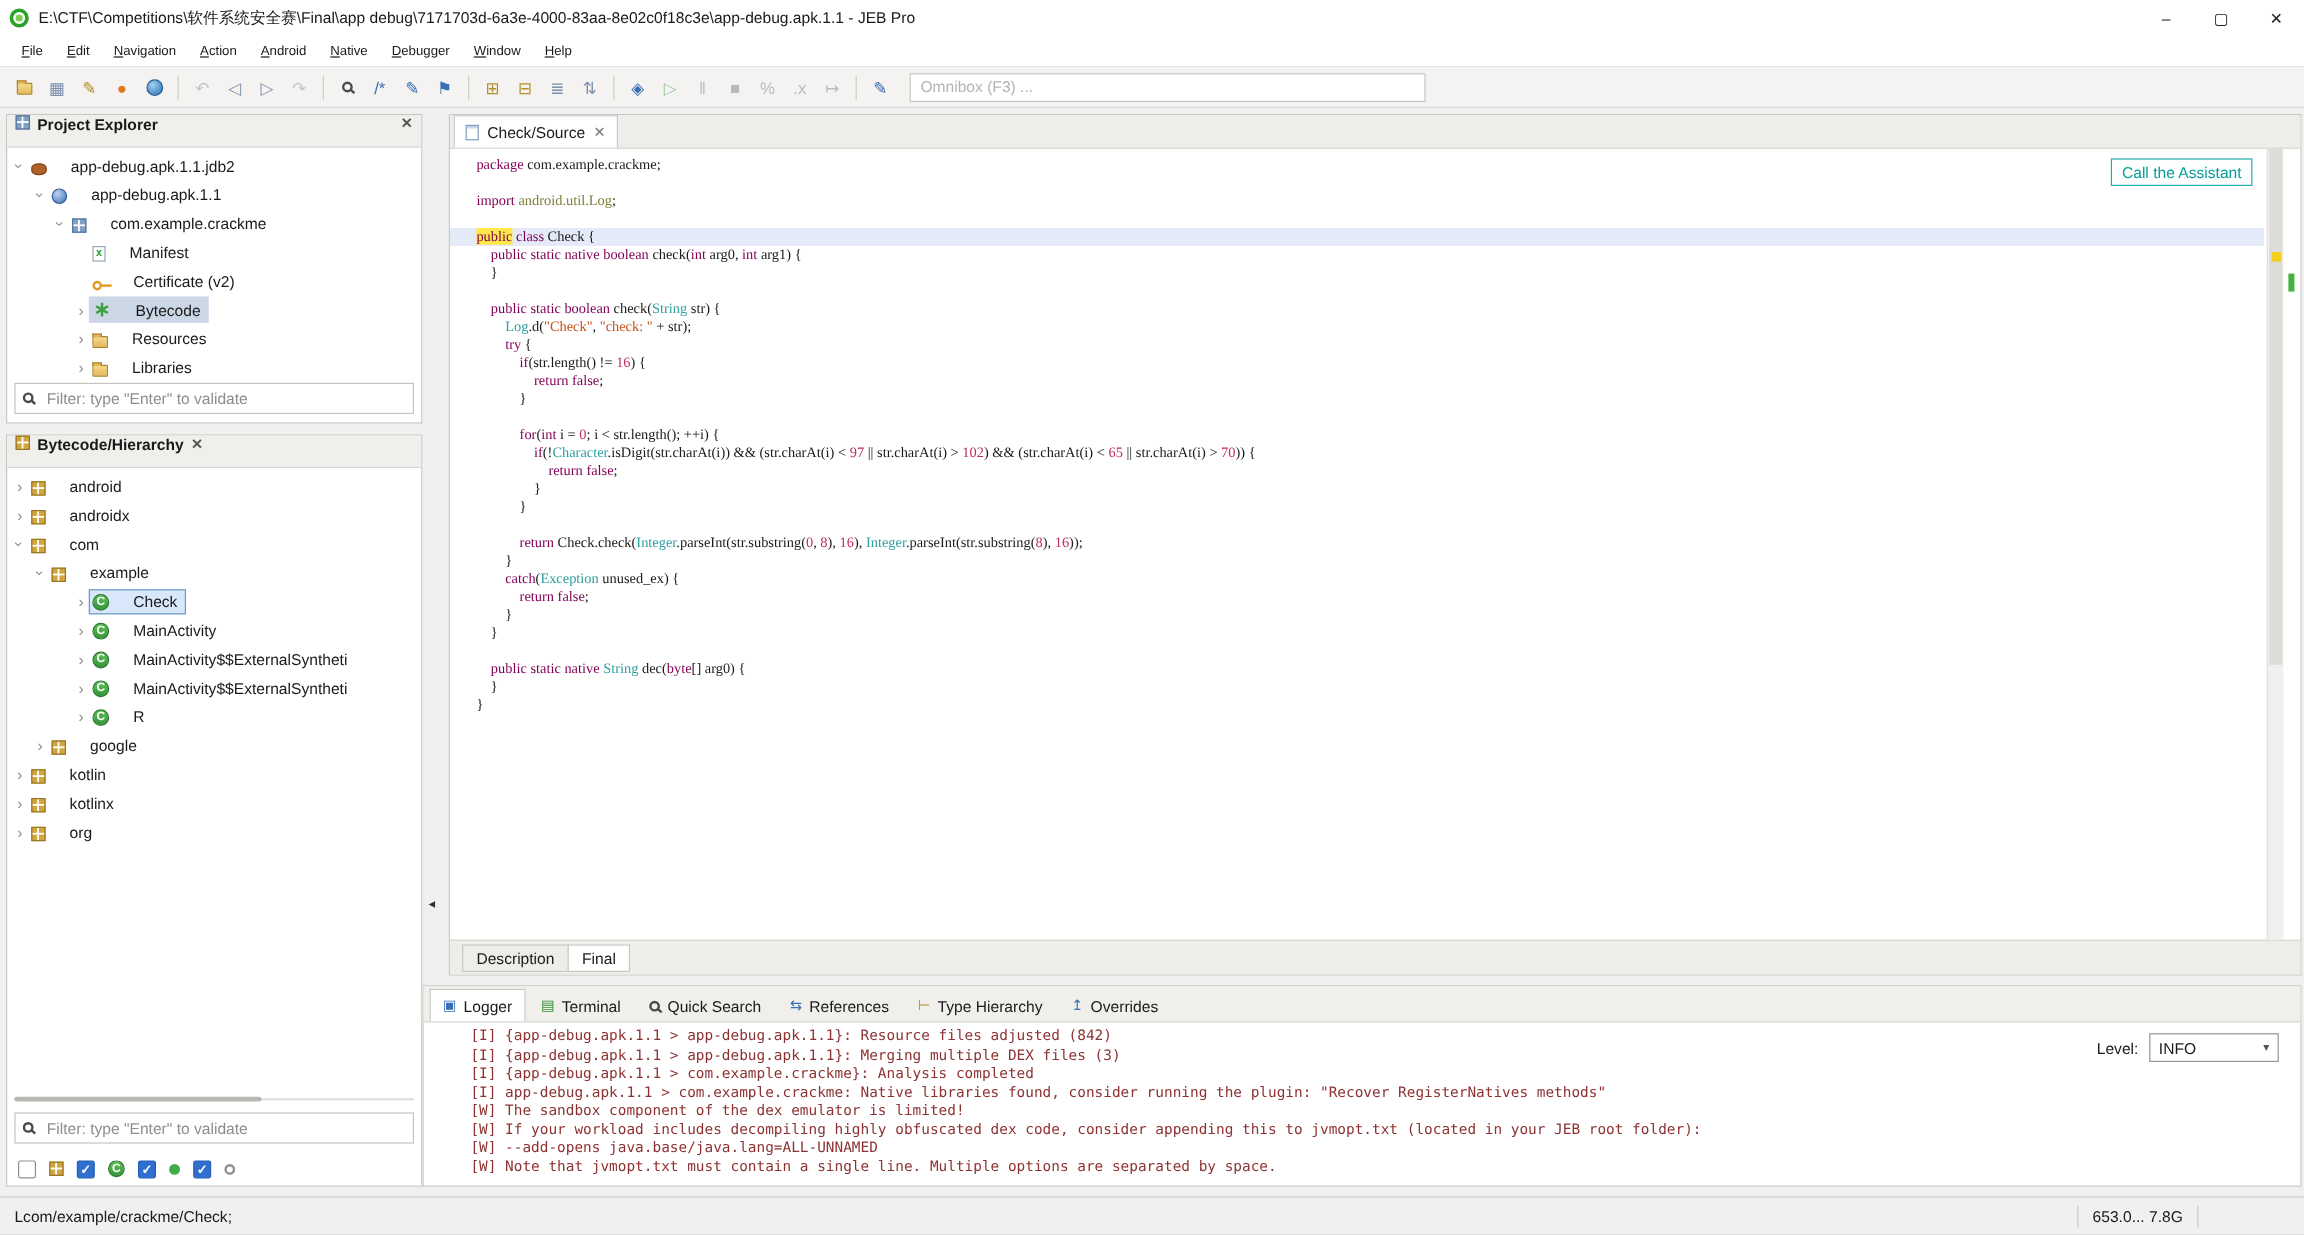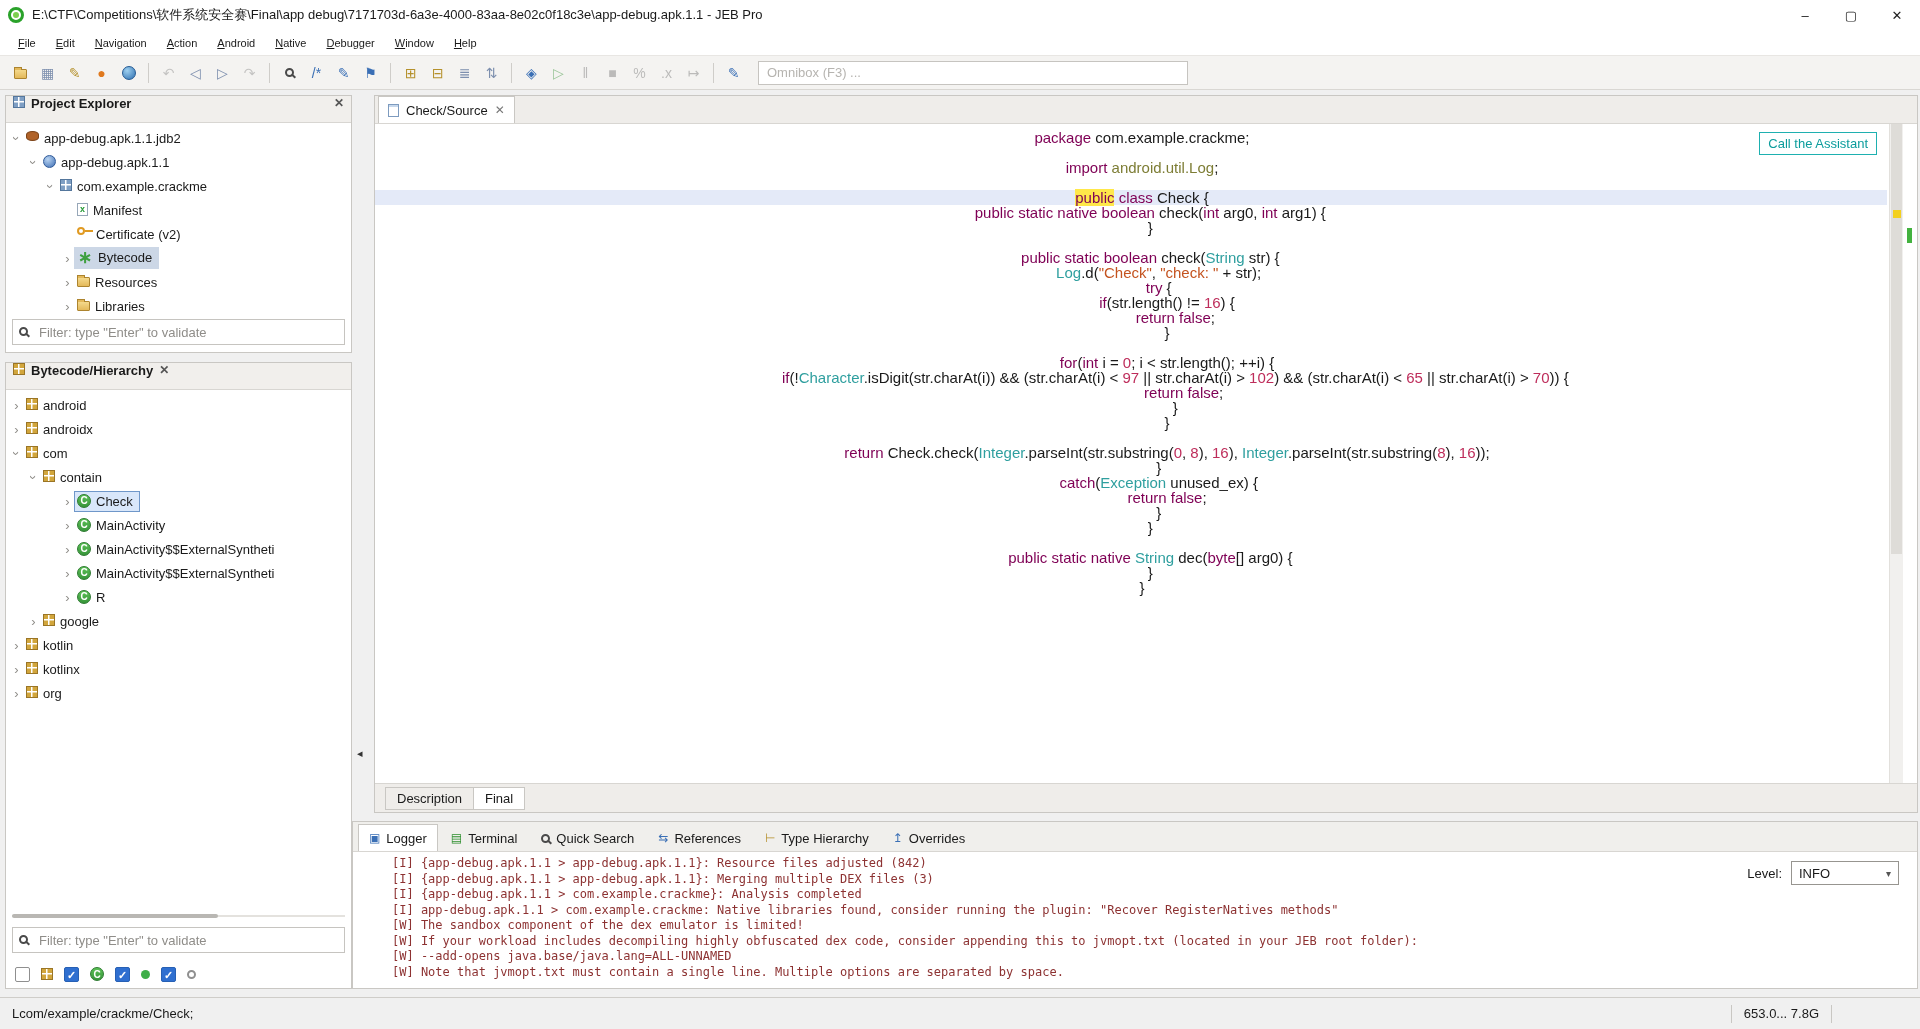--- a/index.html
+++ b/index.html
@@ -38,21 +38,21 @@
   .panel.bh{flex:1;}
   .phead{height:27px;flex:none;display:flex;align-items:flex-start;gap:6px;padding:0 7px;background:#f1efec;border-bottom:1px solid #d8d6d2;font-size:13px;font-weight:bold;}
   .pclose{color:#555;font-size:12px;}
   .pclose.right{margin-left:auto;}
 
   .tree{flex:1;padding-top:3px;overflow:hidden;font-size:13px;}
   .trow{height:24px;display:flex;align-items:center;white-space:nowrap;}
   .exp{width:13px;flex:none;color:#8f8d89;font-size:13px;display:inline-flex;justify-content:center;transform-origin:50% 50%;}
   .exp.open{transform:rotate(90deg);}
   .exp.none{visibility:hidden;}
-  .tc{display:inline-flex;align-items:flex-start;gap:5px;padding:2px 6px 2px 2px;border:1px solid transparent;}
+  .tc{display:inline-flex;align-items:flex-end;gap:20px;padding:2px 6px 2px 2px;border:1px solid transparent;}
   .trow.sel .tc{background:#ccd7e6;}
   .trow.foc .tc{background:#d9e7fa;border-color:#6f97c9;}
 
   
   .ti{display:inline-flex;align-items:center;justify-content:center;width:16px;height:16px;flex:none;}
   .ti-db{width:13px;height:10px;background:#b06228;border:1px solid #7c4317;border-radius:7px/4px;}
   .ti-apk{width:13px;height:13px;border-radius:50%;background:radial-gradient(circle at 35% 30%,#b9d4f2,#3f6fb4);border:1px solid #2f5a99;}
   .ti-dexpkg{width:12px;height:12px;border:1px solid #54769c;background:linear-gradient(#fff,#fff) 50% 0/1.5px 100% no-repeat,linear-gradient(#fff,#fff) 0 50%/100% 1.5px no-repeat,#7f9fc4;}
   .ti-pkg{width:12px;height:12px;border:1px solid #9a7526;background:linear-gradient(#fff,#fff) 50% 0/1.5px 100% no-repeat,linear-gradient(#fff,#fff) 0 50%/100% 1.5px no-repeat,#d2a63c;}
   .ti-manifest{width:11px;height:13px;background:#fff;border:1px solid #97a7b8;color:#2f9e3f;font:bold 9px/12px "DejaVu Sans Mono",monospace;text-align:center;}
@@ -85,22 +85,22 @@
   .editor-region{flex:1;display:flex;min-height:0;}
   .vsplit{width:22px;flex:none;position:relative;}
   .vsplit .collapse{position:absolute;left:5px;top:652px;font-size:11px;color:#333;}
   .editor-panel{flex:1;display:flex;flex-direction:column;background:#fff;border:1px solid #c9c7c3;min-width:0;}
   .etabs{height:28px;flex:none;background:#efedea;display:flex;align-items:flex-end;padding-left:3px;border-bottom:1px solid #d8d6d2;}
   .etab{height:27px;display:flex;align-items:center;gap:7px;padding:0 9px;background:#fff;border:1px solid #c9c7c3;border-bottom:none;font-size:13px;}
   .page-ico{width:11px;height:13px;background:#fff;border:1px solid #7d9bbf;box-shadow:inset 0 2px 0 #c7d8ec;flex:none;}
   .tclose{color:#777;font-size:12px;}
 
   .ebody{flex:1;position:relative;overflow:hidden;}
-  .code{position:absolute;inset:0 30px 0 0;padding:6px 0 0 22px;font-family:Liberation Sans, sans-serif;
-        font-size:15px;line-height:15px;white-space:pre;overflow:hidden;text-align:center;}
+  .code{position:absolute;inset:0 30px 0 0;padding:6px 0 0 22px;font-family:Liberation Serif, serif;
+        font-size:12px;line-height:15px;white-space:pre;overflow:hidden;}
   .cl{min-height:15px;}
   .cl.hl{background:var(--c-linehl,#e4eaf8);margin-left:-22px;padding-left:22px;}
   .tk-k{color:var(--c-kw,#7f0055);}
   .tk-t{color:var(--c-type,#2f9f9f);}
   .tk-s{color:var(--c-str,#c4531f);}
   .tk-n{color:var(--c-num,#be2d5b);}
   .tk-i{color:var(--c-imp,#7d7d35);}
   .tk-h{color:var(--c-kw,#7f0055);background:var(--c-occurrence,#ffe84a);}
   .assistant{position:absolute;top:8px;right:40px;border:1px solid #1db0b0;color:var(--c-accent,#0a9c9c);
              background:#fdffff;font-size:13px;padding:3px 8px;font-family:"Liberation Sans",sans-serif;}
@@ -344,21 +344,21 @@
               <span class="exp open">›</span>
               <span class="tc">
                 <span class="ti ti-pkg"></span>
                 <span class="tlabel">com</span>
               </span>
             </div>
             <div class="trow" style="padding-left: 21px;">
               <span class="exp open">›</span>
               <span class="tc">
                 <span class="ti ti-pkg"></span>
-                <span class="tlabel">contain</span>
+                <span class="tlabel">example</span>
               </span>
             </div>
             <div class="trow foc" style="padding-left: 55px;">
               <span class="exp">›</span>
               <span class="tc">
                 <span class="ti ti-cls">C</span>
                 <span class="tlabel">Check</span>
               </span>
             </div>
             <div class="trow" style="padding-left: 55px;">

